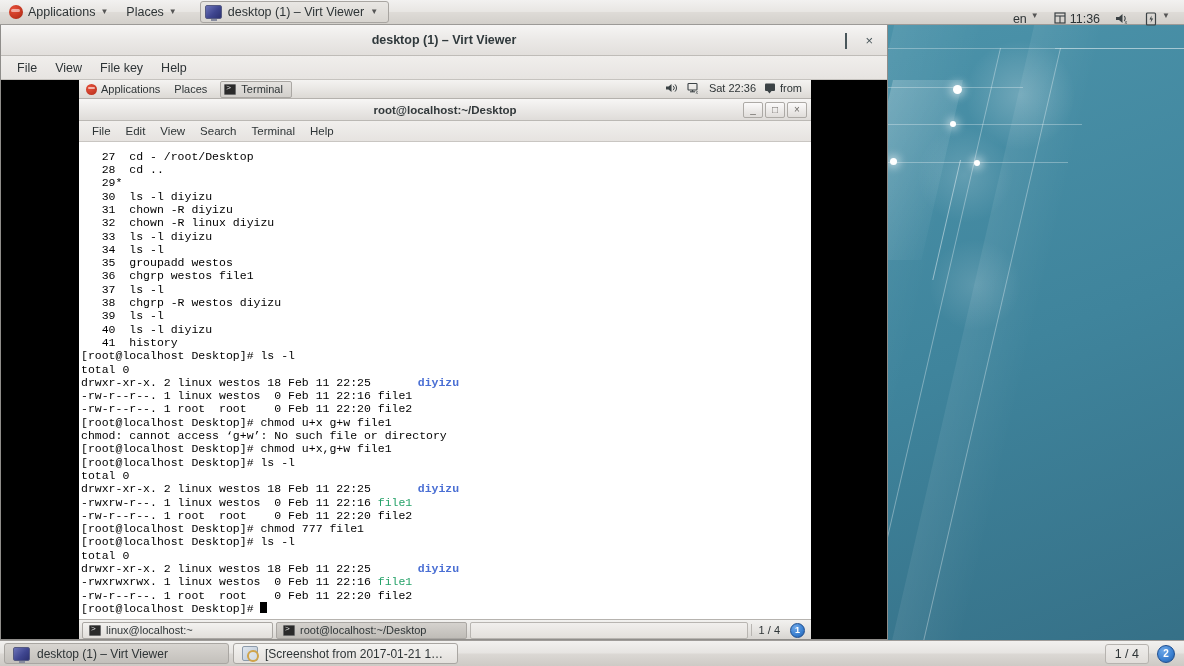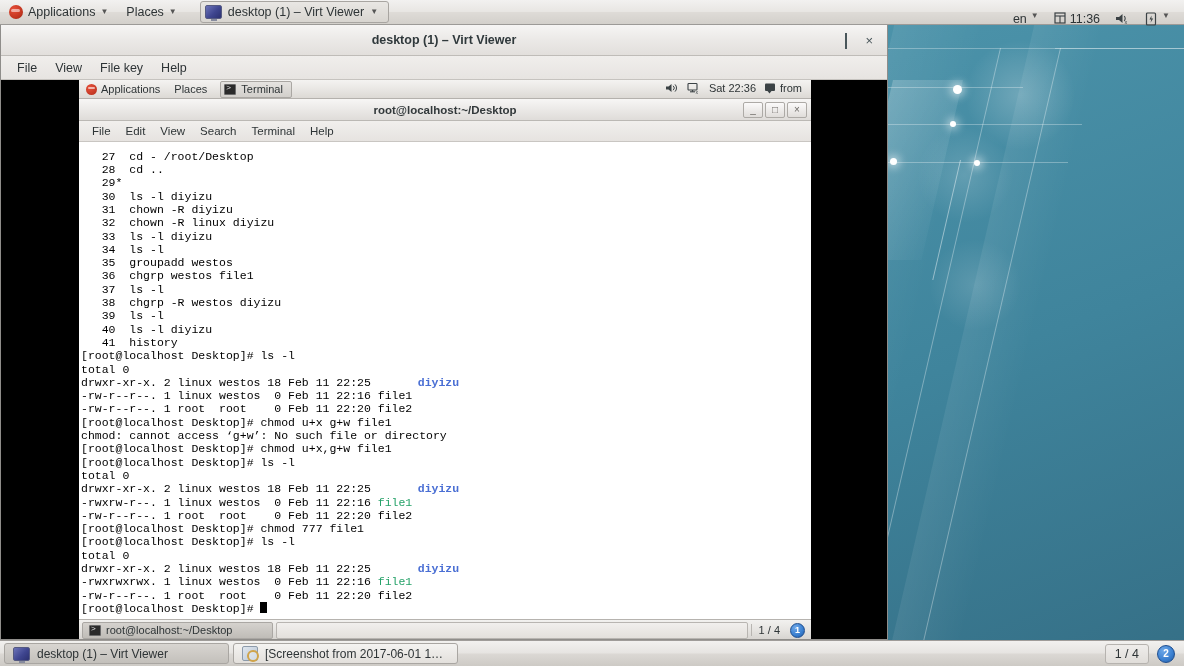--- a/index.html
+++ b/index.html
@@ -488,20 +488,24 @@
 
           <div class="term-content">
             <div class="term-text" id="term-text"><div class="ln"><span>   27  cd - /root/Desktop</span></div><div class="ln"><span>   28  cd ..</span></div><div class="ln"><span>   29*</span></div><div class="ln"><span>   30  ls -l diyizu</span></div><div class="ln"><span>   31  chown -R diyizu</span></div><div class="ln"><span>   32  chown -R linux diyizu</span></div><div class="ln"><span>   33  ls -l diyizu</span></div><div class="ln"><span>   34  ls -l</span></div><div class="ln"><span>   35  groupadd westos</span></div><div class="ln"><span>   36  chgrp westos file1</span></div><div class="ln"><span>   37  ls -l</span></div><div class="ln"><span>   38  chgrp -R westos diyizu</span></div><div class="ln"><span>   39  ls -l</span></div><div class="ln"><span>   40  ls -l diyizu</span></div><div class="ln"><span>   41  history</span></div><div class="ln"><span>[root@localhost Desktop]# ls -l</span></div><div class="ln"><span>total 0</span></div><div class="ln"><span>drwxr-xr-x. 2 linux westos 18 Feb 11 22:25 </span><span class="c-blue">diyizu</span></div><div class="ln"><span>-rw-r--r--. 1 linux westos  0 Feb 11 22:16 file1</span></div><div class="ln"><span>-rw-r--r--. 1 root  root    0 Feb 11 22:20 file2</span></div><div class="ln"><span>[root@localhost Desktop]# chmod u+x g+w file1</span></div><div class="ln"><span>chmod: cannot access ‘g+w’: No such file or directory</span></div><div class="ln"><span>[root@localhost Desktop]# chmod u+x,g+w file1</span></div><div class="ln"><span>[root@localhost Desktop]# ls -l</span></div><div class="ln"><span>total 0</span></div><div class="ln"><span>drwxr-xr-x. 2 linux westos 18 Feb 11 22:25 </span><span class="c-blue">diyizu</span></div><div class="ln"><span>-rwxrw-r--. 1 linux westos  0 Feb 11 22:16 </span><span class="c-green">file1</span></div><div class="ln"><span>-rw-r--r--. 1 root  root    0 Feb 11 22:20 file2</span></div><div class="ln"><span>[root@localhost Desktop]# chmod 777 file1</span></div><div class="ln"><span>[root@localhost Desktop]# ls -l</span></div><div class="ln"><span>total 0</span></div><div class="ln"><span>drwxr-xr-x. 2 linux westos 18 Feb 11 22:25 </span><span class="c-blue">diyizu</span></div><div class="ln"><span>-rwxrwxrwx. 1 linux westos  0 Feb 11 22:16 </span><span class="c-green">file1</span></div><div class="ln"><span>-rw-r--r--. 1 root  root    0 Feb 11 22:20 file2</span></div><div class="ln"><span>[root@localhost Desktop]# </span><span class="cursor"></span></div></div>
             <div class="term-scroll">
               <div class="term-thumb"></div>
             </div>
           </div>
         </div>
 
         <div class="guest-taskbar">
+          <div class="gt-item inactive">
+            <span class="term-ico"></span>
+            <span>linux@localhost:~</span>
+          </div>
           <div class="gt-item active">
             <span class="term-ico"></span>
             <span>root@localhost:~/Desktop</span>
           </div>
           <div class="gt-rest"></div>
           <div class="gt-ws">1 / 4</div>
           <div class="gt-badge">1</div>
         </div>
 
       </div>
@@ -509,18 +513,18 @@
   </div>
 </div>
 
 <div class="host-taskbar">
   <div class="ht-item active">
     <span class="monitor-ico"></span>
     <span>desktop (1) – Virt Viewer</span>
   </div>
   <div class="ht-item inactive">
     <span class="ss-ico"></span>
-    <span>[Screenshot from 2017-06-01 1…</span>
+    <span>[Screenshot from 2017-01-21 1…</span>
   </div>
   <div class="ht-rest"></div>
   <div class="ht-ws">1 / 4</div>
   <div class="ht-badge">2</div>
 </div>
 
 </body></html>

